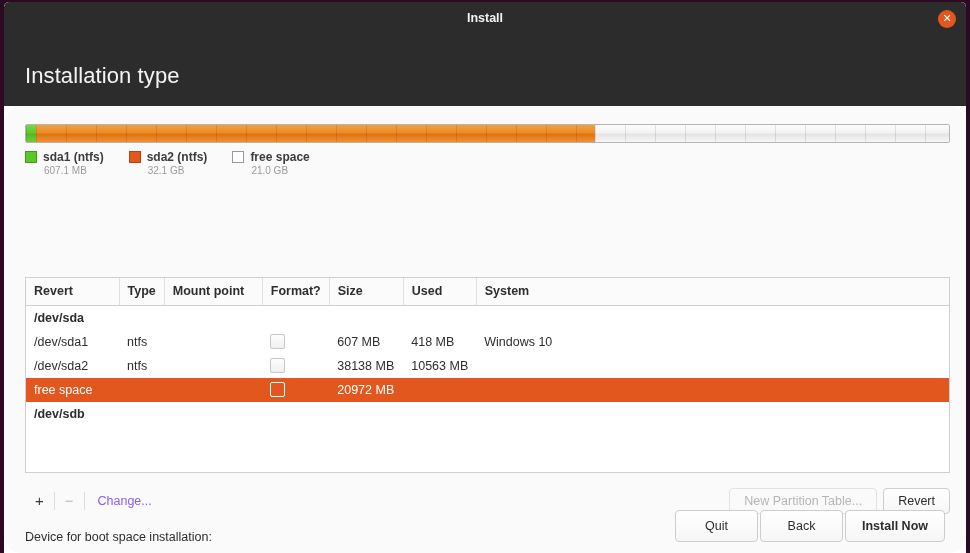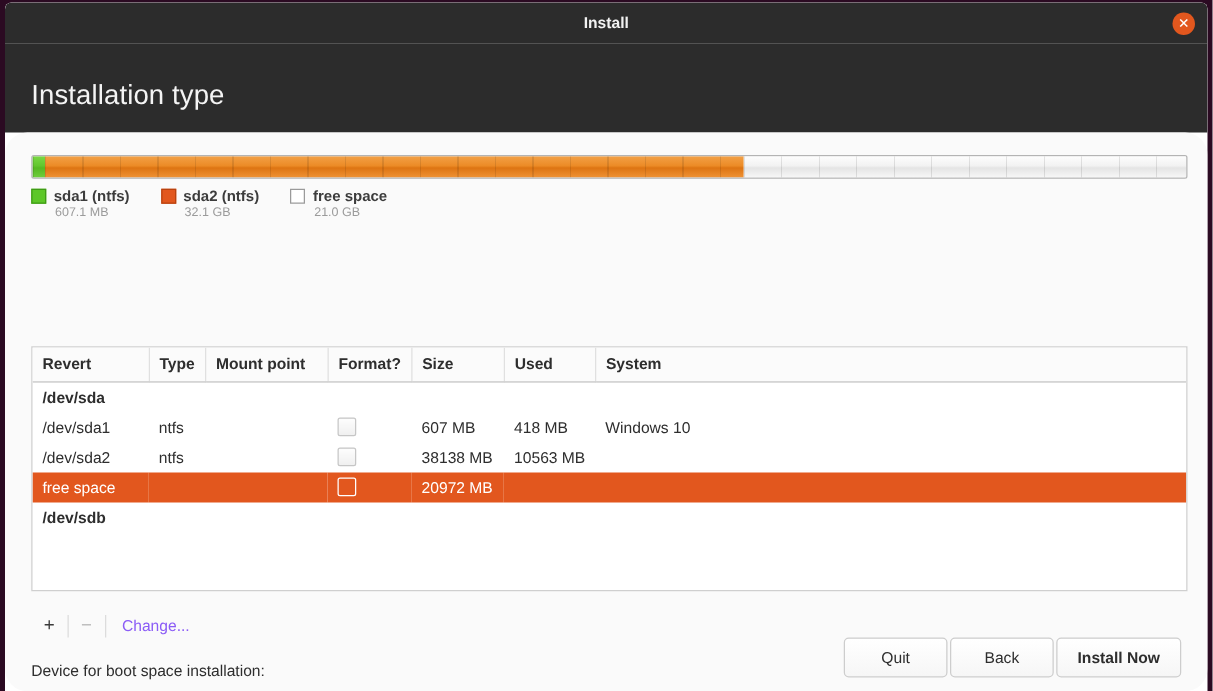--- a/index.html
+++ b/index.html
@@ -400,20 +400,24 @@
         </tbody>
       </table>
     </div>
 
     <div class="toolbar">
       <span class="tb-btn">+</span>
       <span class="tb-sep"></span>
       <span class="tb-btn disabled">−</span>
       <span class="tb-sep"></span>
       <span class="tb-change">Change...</span>
+      <span class="toolbar-right">
+        <button class="btn disabled">New Partition Table...</button>
+        <button class="btn">Revert</button>
+      </span>
     </div>
 
     <div class="boot-label">Device for boot space installation:</div>
 
     <div class="footer">
       <button class="btn btn-wide">Quit</button>
       <button class="btn btn-wide">Back</button>
       <button class="btn btn-wide btn-primary">Install Now</button>
     </div>
 

